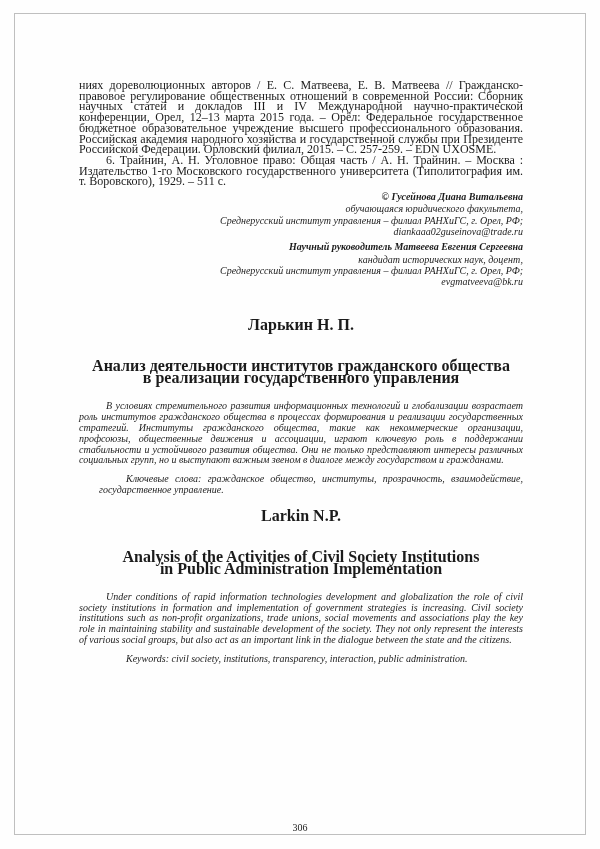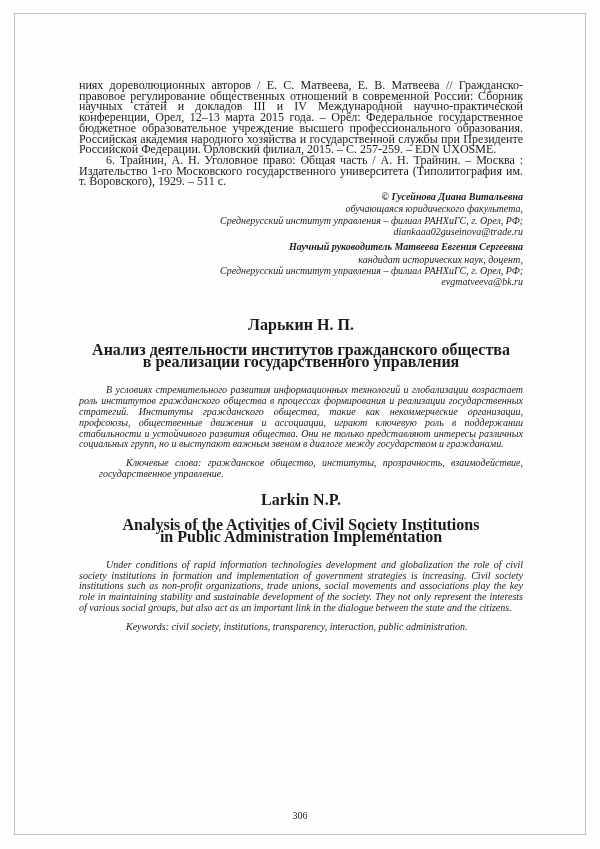--- a/index.html
+++ b/index.html
@@ -43,35 +43,35 @@
   }
   .byline.name { font-weight: bold; margin-bottom: 1px; }
   .heading {
     text-align: center;
     font-weight: bold;
     font-size: 16px;
     line-height: 12.5px;
   }
   .author-heading { margin-top: 32px; }
   .author-heading.en { margin-top: 14px; }
-  .title { margin-top: 12px; }
+  .title { margin-top: 28px; }
   .title-line { display: block; }
   .abstract {
     font-style: italic;
     font-size: 10px;
     line-height: 10.9px;
     text-align: justify;
     margin-top: 16px;
     hyphens: auto;
   }
   .keywords { margin-top: 8px; margin-left: 20px; }
   .page-number {
     position: absolute;
     left: 0; right: 0;
-    bottom: 28px;
+    bottom: 16px;
     text-align: center;
     font-size: 10px;
   }
 </style>
 </head>
 <body>
 
 <div class="page">
   <div class="page-frame"></div>
 

